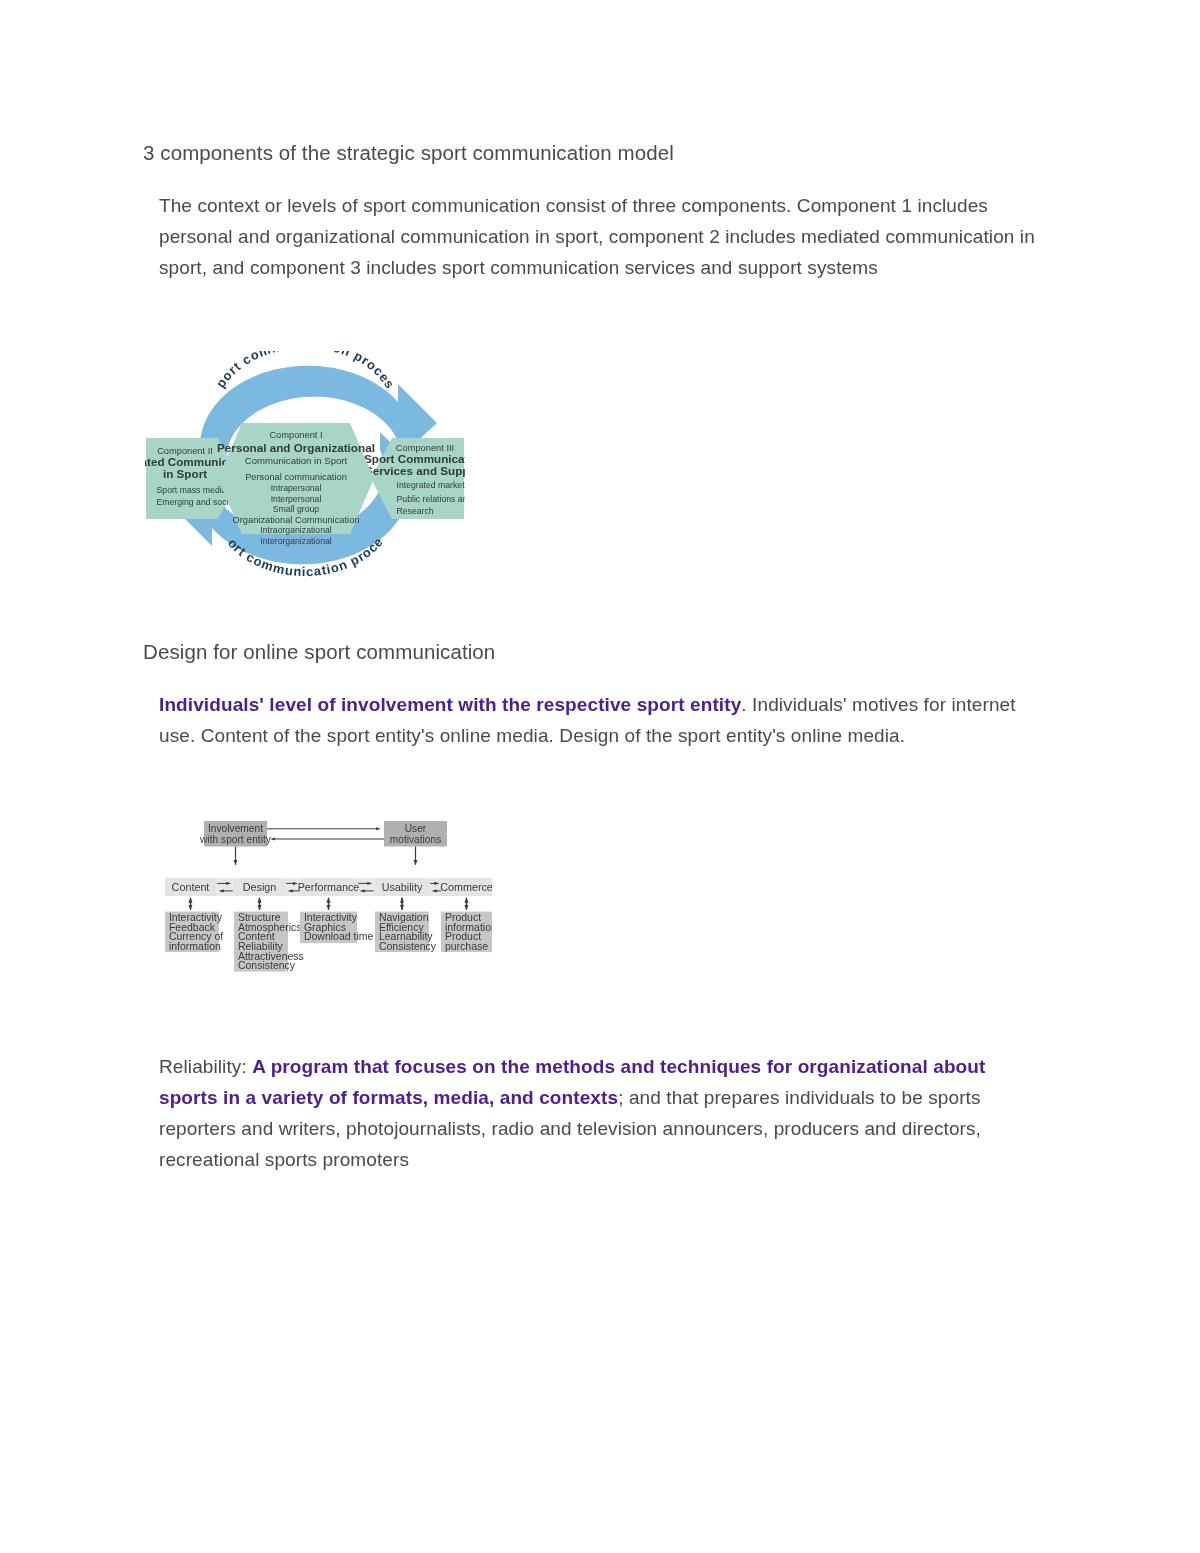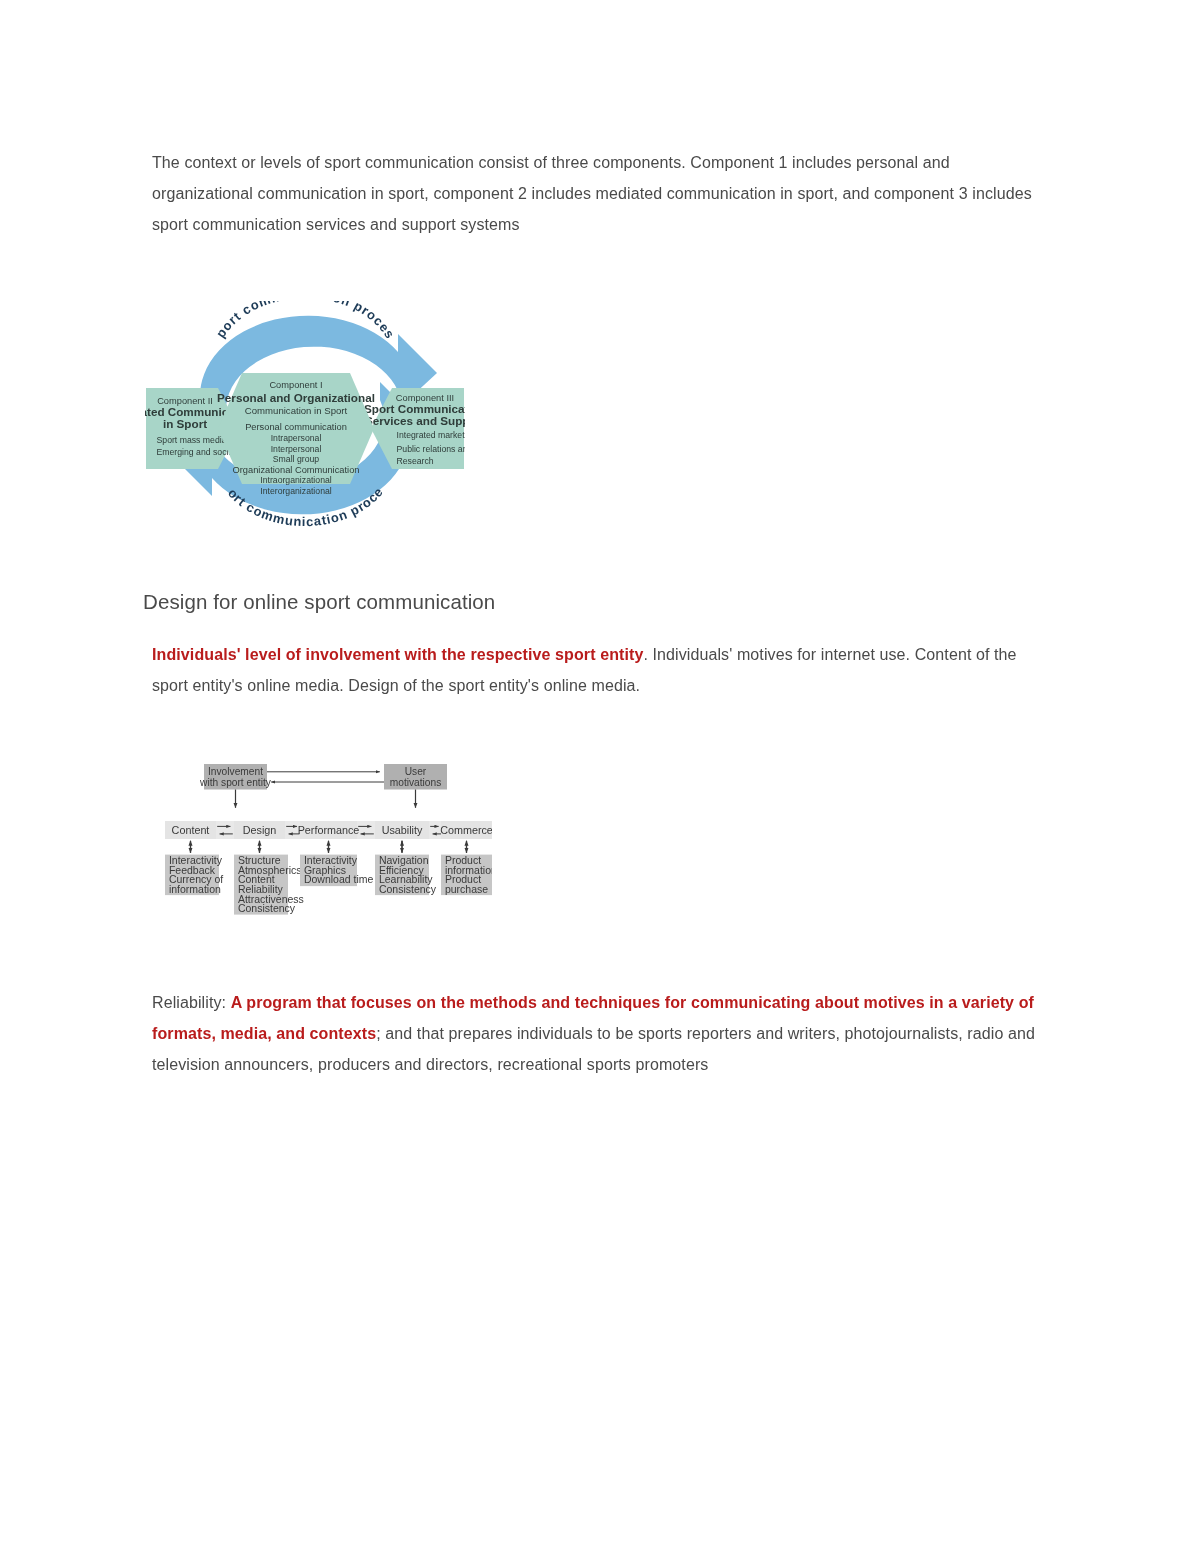--- a/index.html
+++ b/index.html
@@ -34,29 +34,29 @@
   
   .q-line {
     font-size: 20.5px;
     line-height: 30px;
     color: #4a4a4a;
     letter-spacing: 0.1px;
     margin: 0 0 22px 0;
     font-weight: 400;
   }
   .a-para {
-    font-size: 16px;
+    font-size: 19px;
     line-height: 31px;
     color: #4a4a4a;
     letter-spacing: 0.1px;
-    margin: 9px;
+    margin: 16px;
   }
   .a-para b, .a-para strong {
     font-weight: 700;
-    color: #b91c1c;
+    color: #4c1d95;
   }
 
   .gap-after-para-1 { height: 52px; }
   .gap-after-fig-1  { height: 58px; }
   .gap-after-para-2 { height: 48px; }
   .gap-after-fig-2  { height: 52px; }
 
   
   .fig1-wrap {
     position: relative;
@@ -85,20 +85,21 @@
   .f2-lbl  { font-size: 3.6px; }
   .f2-top  { font-size: 3.4px; }
   .f2-item { font-size: 3.5px; }
 </style>
 </head>
 <body>
 
 <div class="page">
   <div class="content">
 
+    <p class="q-line">3 components of the strategic sport communication model</p>
 
     <p class="a-para">The context or levels of sport communication consist of three components. Component 1 includes personal and organizational communication in sport, component 2 includes mediated communication in sport, and component 3 includes sport communication services and support systems</p>
 
     <div class="gap-after-para-1"></div>
 
     <div class="fig1-wrap">
       <svg class="fig1-svg" viewBox="0 0 106 76" xmlns="http://www.w3.org/2000/svg">
         <defs>
           <path id="arcTopPath" d="M 26 12 A 30 23 0 0 1 80 12"></path>
           <path id="arcBotPath" d="M 27 64 A 30 22 0 0 0 79 64"></path>
@@ -308,16 +309,16 @@
           <text class="f2-txt f2-item" x="94.3" y="38.6">information</text>
           <text class="f2-txt f2-item" x="94.3" y="41.8">Product</text>
           <text class="f2-txt f2-item" x="94.3" y="45.0">purchase</text>
         </g>
       </svg>
     </div>
 
     <div class="gap-after-fig-2"></div>
 
 
-    <p class="a-para"><span>Reliability: </span><b>A program that focuses on the methods and techniques for communicating about motives in a variety of formats, media, and contexts</b><span>; and that prepares individuals to be sports reporters and writers, photojournalists, radio and television announcers, producers and directors, recreational sports promoters</span></p>
+    <p class="a-para"><span>Reliability: </span><b>A program that focuses on the methods and techniques for organizational about sports in a variety of formats, media, and contexts</b><span>; and that prepares individuals to be sports reporters and writers, photojournalists, radio and television announcers, producers and directors, recreational sports promoters</span></p>
 
   </div>
 </div>
 
 </body></html>

